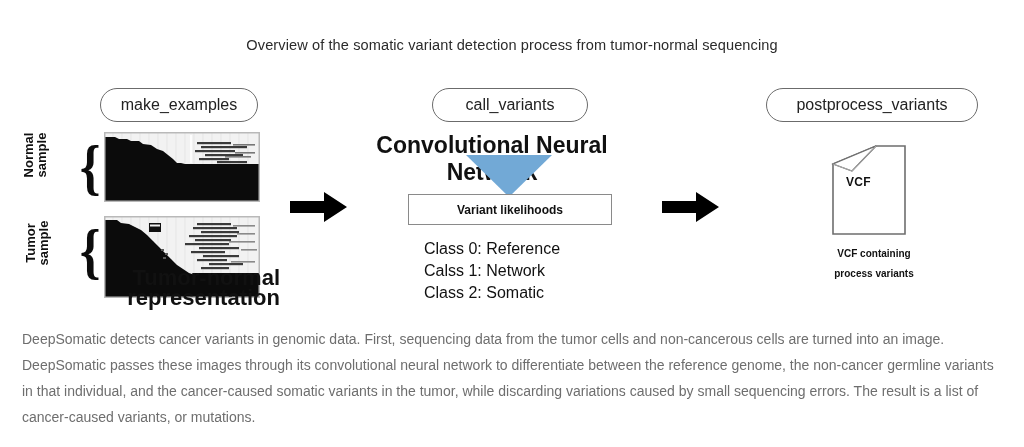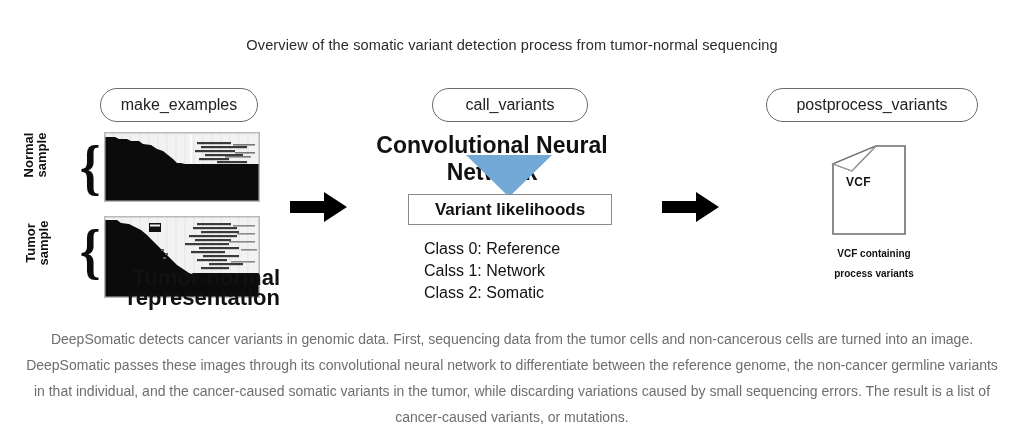--- a/index.html
+++ b/index.html
@@ -122,21 +122,21 @@
     position: absolute;
     left: 408px;
     top: 194px;
     width: 204px;
     height: 31px;
     border: 1.4px solid #8a8a8a;
     background: #fff;
     display: flex;
     align-items: center;
     justify-content: center;
-    font-size: 17px;
+    font-size: 12px;
     font-weight: bold;
     color: #111;
     box-sizing: border-box;
   }
 
   .class-list {
     position: absolute;
     left: 424px;
     top: 238px;
     font-size: 16px;
@@ -167,21 +167,21 @@
     line-height: 20px;
     color: #111;
   }
 
   
   .body-caption {
     position: absolute;
     left: 22px;
     top: 326px;
     width: 980px;
-    text-align: center;
+    text-align: left;
     font-size: 14px;
     line-height: 26px;
     color: #6e6e6e;
   }
 </style>
 </head>
 <body>
 
 <div class="figure-title">Overview of the somatic variant detection process from tumor-normal sequencing</div>
 

